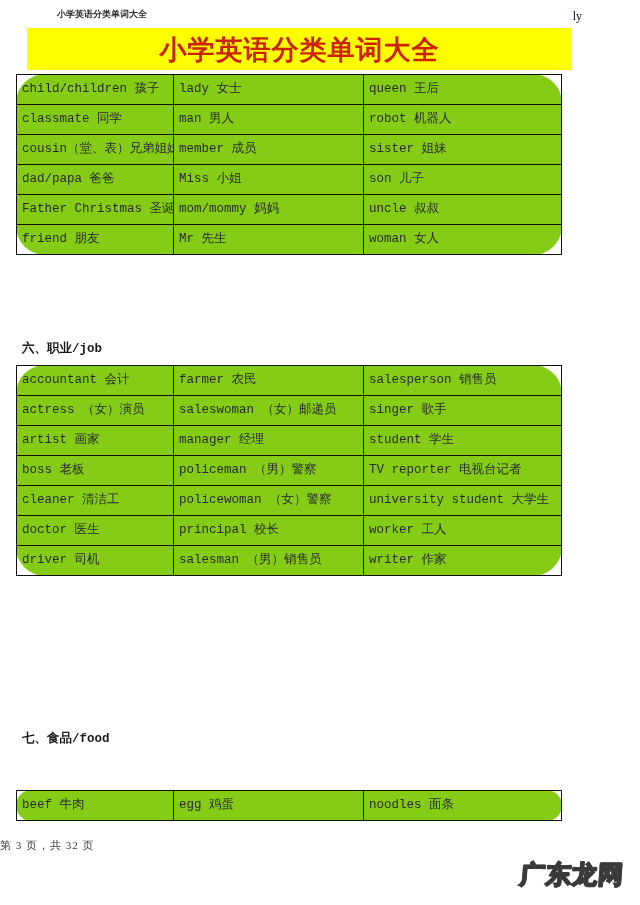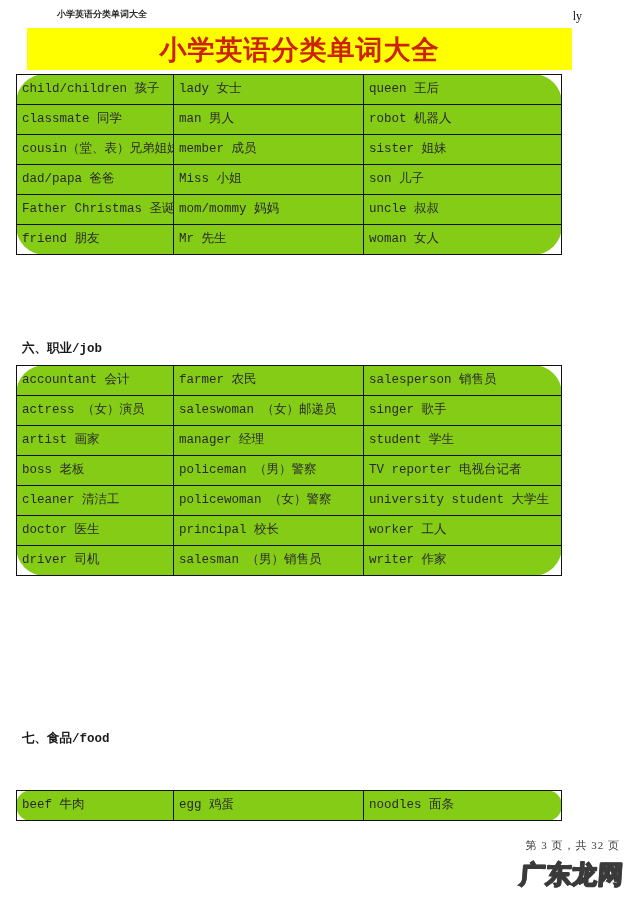--- a/index.html
+++ b/index.html
@@ -112,21 +112,21 @@
   }
   #heading-job  { top: 340px; }
   #heading-food { top: 730px; }
 
   
   .page-footer {
     position: absolute;
     left: 0;
     top: 838px;
     width: 620px;
-    text-align: right;
+    text-align: left;
     font-family: "Liberation Serif", serif;
     font-size: 11px;
     color: #3a3a3a;
     letter-spacing: 1px;
   }
 
   
   .watermark {
     position: absolute;
     right: 16px;

